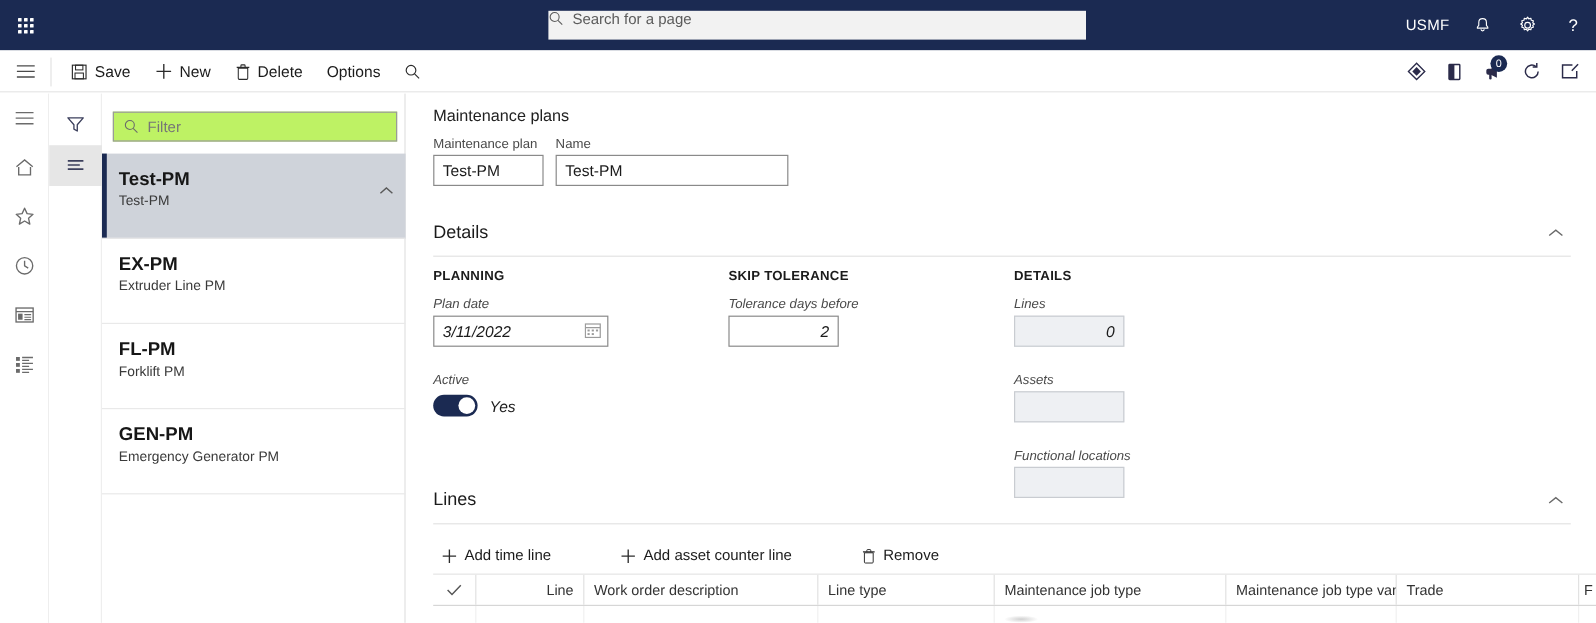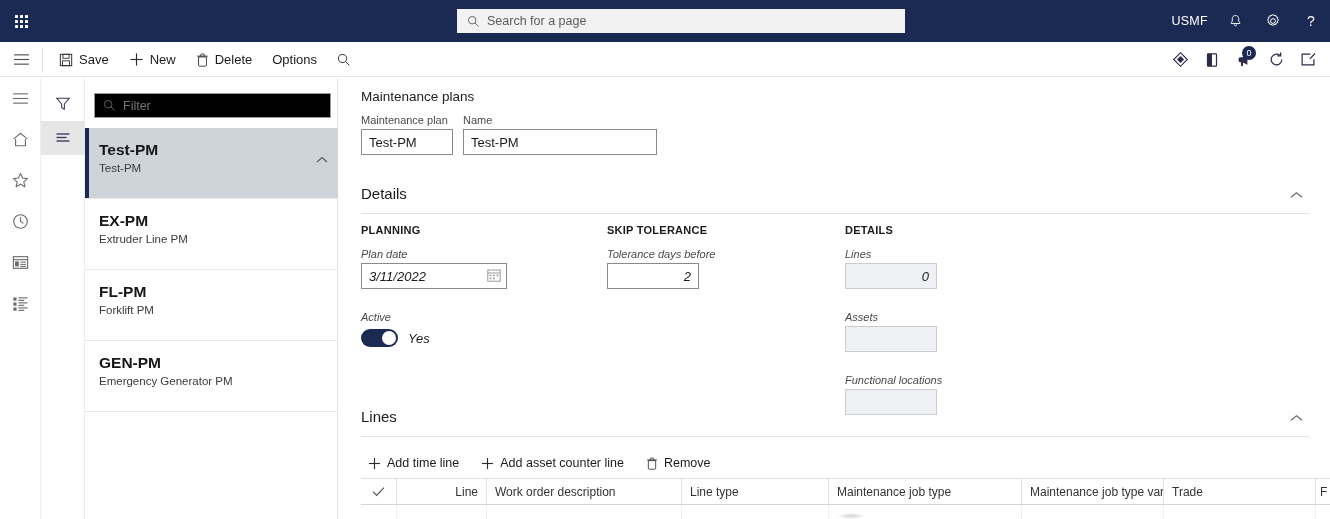--- a/index.html
+++ b/index.html
@@ -32,22 +32,22 @@
   .waffle-grid i { display:block; width:3px; height:3px; background:#ffffff; border-radius:0.5px; }
   .app-title {
     color: #ffffff; font-size: 15px; font-weight: 600;
     margin-left: 11px; letter-spacing: 0.1px;
     white-space: nowrap;
   }
   .nav-search {
     position: absolute; left: 457px; top: 9px;
     width: 448px; height: 24px;
     background: #f2f2f2;
-    display: flex; align-items: center;
-    padding-left: 10px;
+    display: flex; align-items: flex-start;
+    padding-left: 0;
   }
   .nav-search .mag { margin-right: 7px; flex: 0 0 auto; display:flex; }
   .nav-search-text { font-size: 12.5px; color: #5b5b5b; white-space: nowrap; }
   .topbar-right {
     position: absolute; right: 0; top: 0; height: 42px;
     display: flex; align-items: center;
   }
   .company-badge {
     color: #ffffff; font-size: 12.5px; letter-spacing: 0.3px;
     padding: 0 8px; cursor: pointer;
@@ -119,21 +119,21 @@
   }
   .rail2-icon.active { background: #e6e6e6; }
 
   
   .listpanel {
     position: absolute; left: 85px; top: 78px; width: 253px; height: 441px;
     background: #ffffff; border-right: 1px solid #e2e2e2;
   }
   .filterbox {
     position: absolute; left: 9px; top: 15px; width: 237px; height: 25px;
-    border: 1px solid #9a9a9a; background: #000000;
+    border: 1px solid #9a9a9a; background: #bef264;
     display: flex; align-items: center; padding-left: 8px;
   }
   .filterbox .mag { margin-right: 7px; display:flex; }
   .filterbox-text { font-size: 12.5px; color: #767676; }
   .listitems { position: absolute; left: 0; top: 50px; width: 253px; }
   .list-item {
     position: relative; height: 71px;
     border-bottom: 1px solid #e9e9e9;
     padding: 12px 14px 0 14px;
     cursor: pointer;
@@ -217,21 +217,21 @@
   .ibeam {
     position: absolute; width: 2px; height: 15px;
     background: #1b1b1b;
   }
   .mousecursor {
     position: absolute; pointer-events: none;
   }
 
   
   .grid-toolbar {
-    position: absolute; left: 22px; display: flex; align-items: center; height: 30px;
+    position: absolute; left: 22px; display: flex; align-items: center; height: 30px; gap: 36px;
   }
   .gt-btn {
     display: flex; align-items: center; height: 26px; padding: 0 7px;
     font-size: 12.5px; color: #1b1b1b; cursor: pointer; margin-right: 8px; white-space: nowrap;
   }
   .gt-btn .ci { margin-right: 6px; display:flex; }
 
   .grid {
     position: absolute; left: 22px; width: 970px;
     border-top: 1px solid #e0e0e0;

